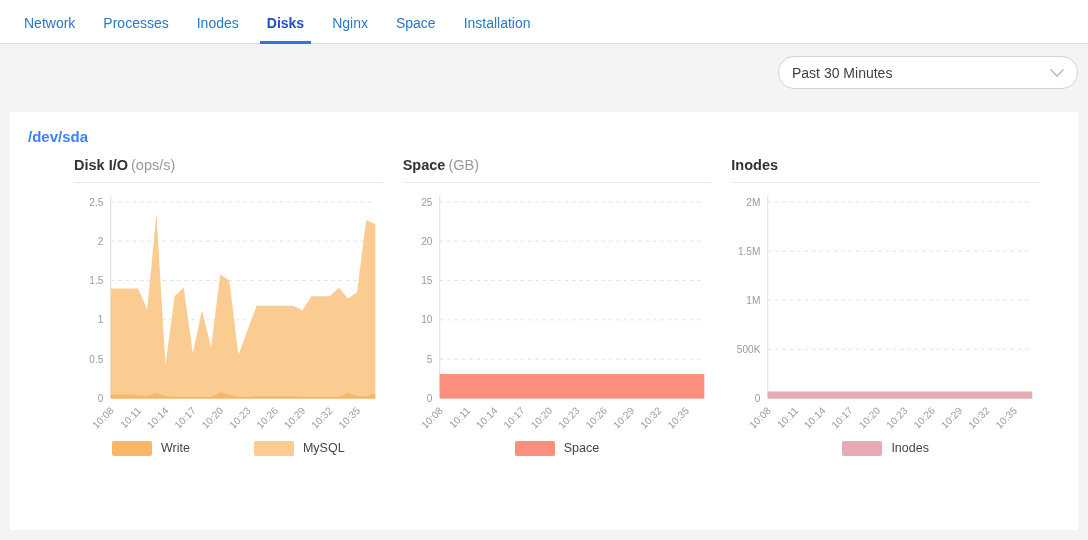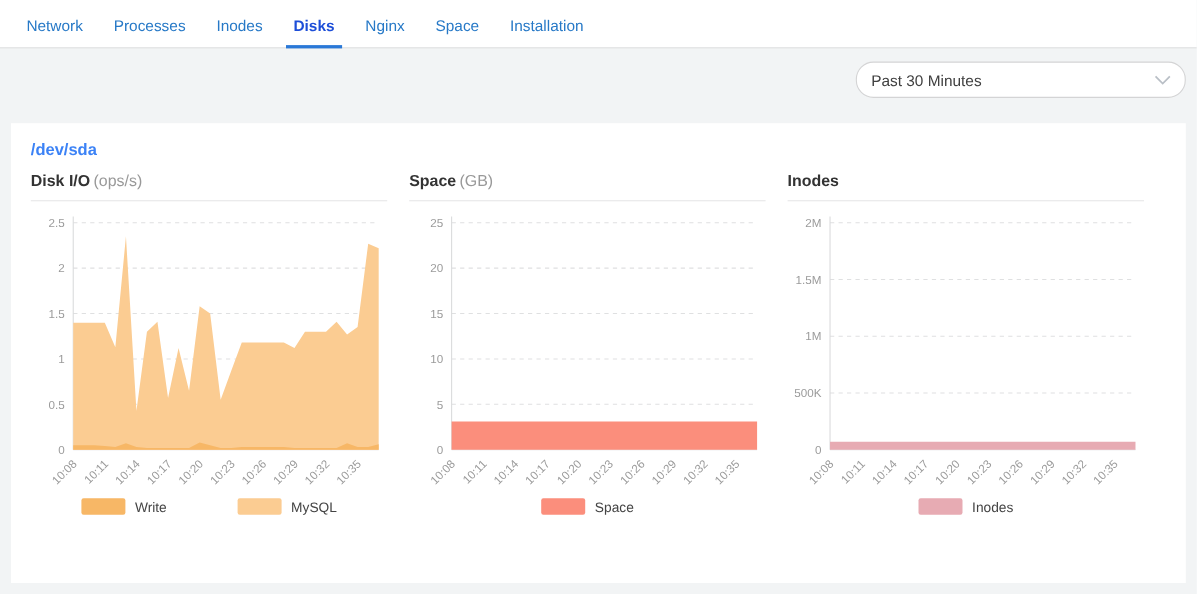--- a/index.html
+++ b/index.html
@@ -64,21 +64,21 @@
     height: 418px;
     background: #ffffff;
     padding: 16px 18px 0 18px;
   }
   .card h2 {
     font-size: 15px;
     font-weight: bold;
     color: #3b82f6;
     margin-bottom: 12px;
   }
-  .charts { display: flex; }
+  .charts { display: flex; margin-left: 46px; }
   .chart-col { width: 33.333%; padding-right: 20px; }
   .chart-title {
     font-size: 14.5px;
     font-weight: bold;
     color: #333;
     padding-bottom: 9px;
     border-bottom: 1px solid #e7e7e8;
     margin-bottom: 6px;
     white-space: nowrap;
   }

